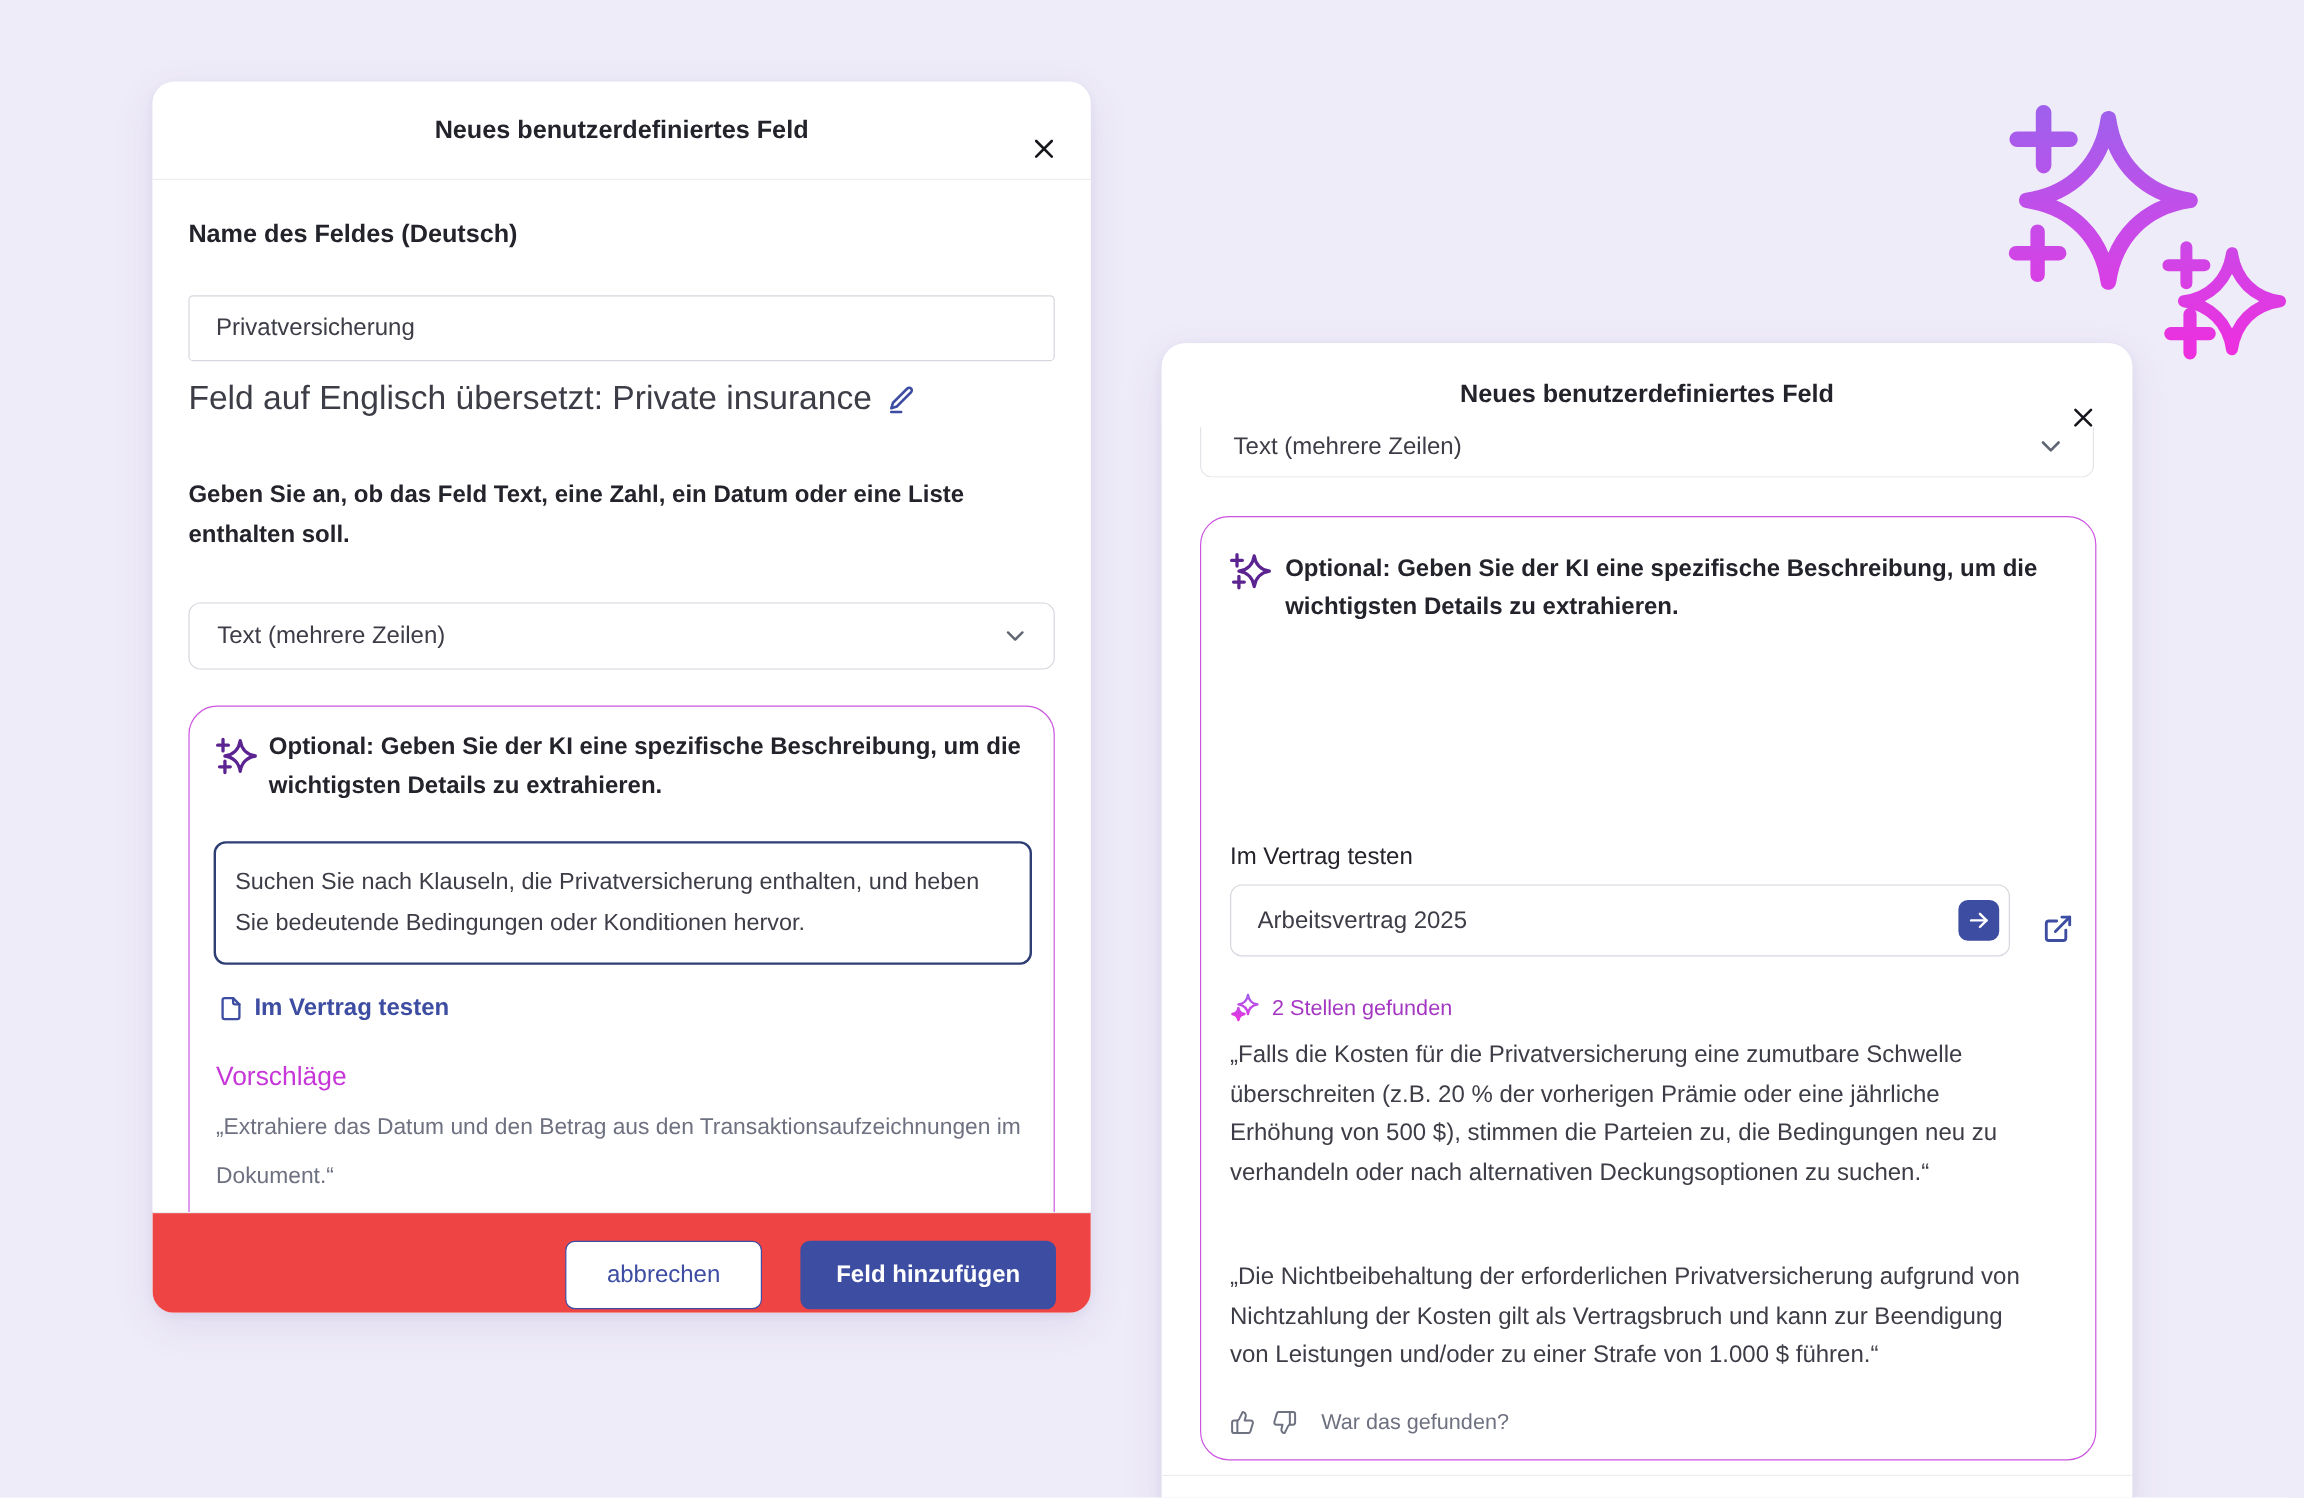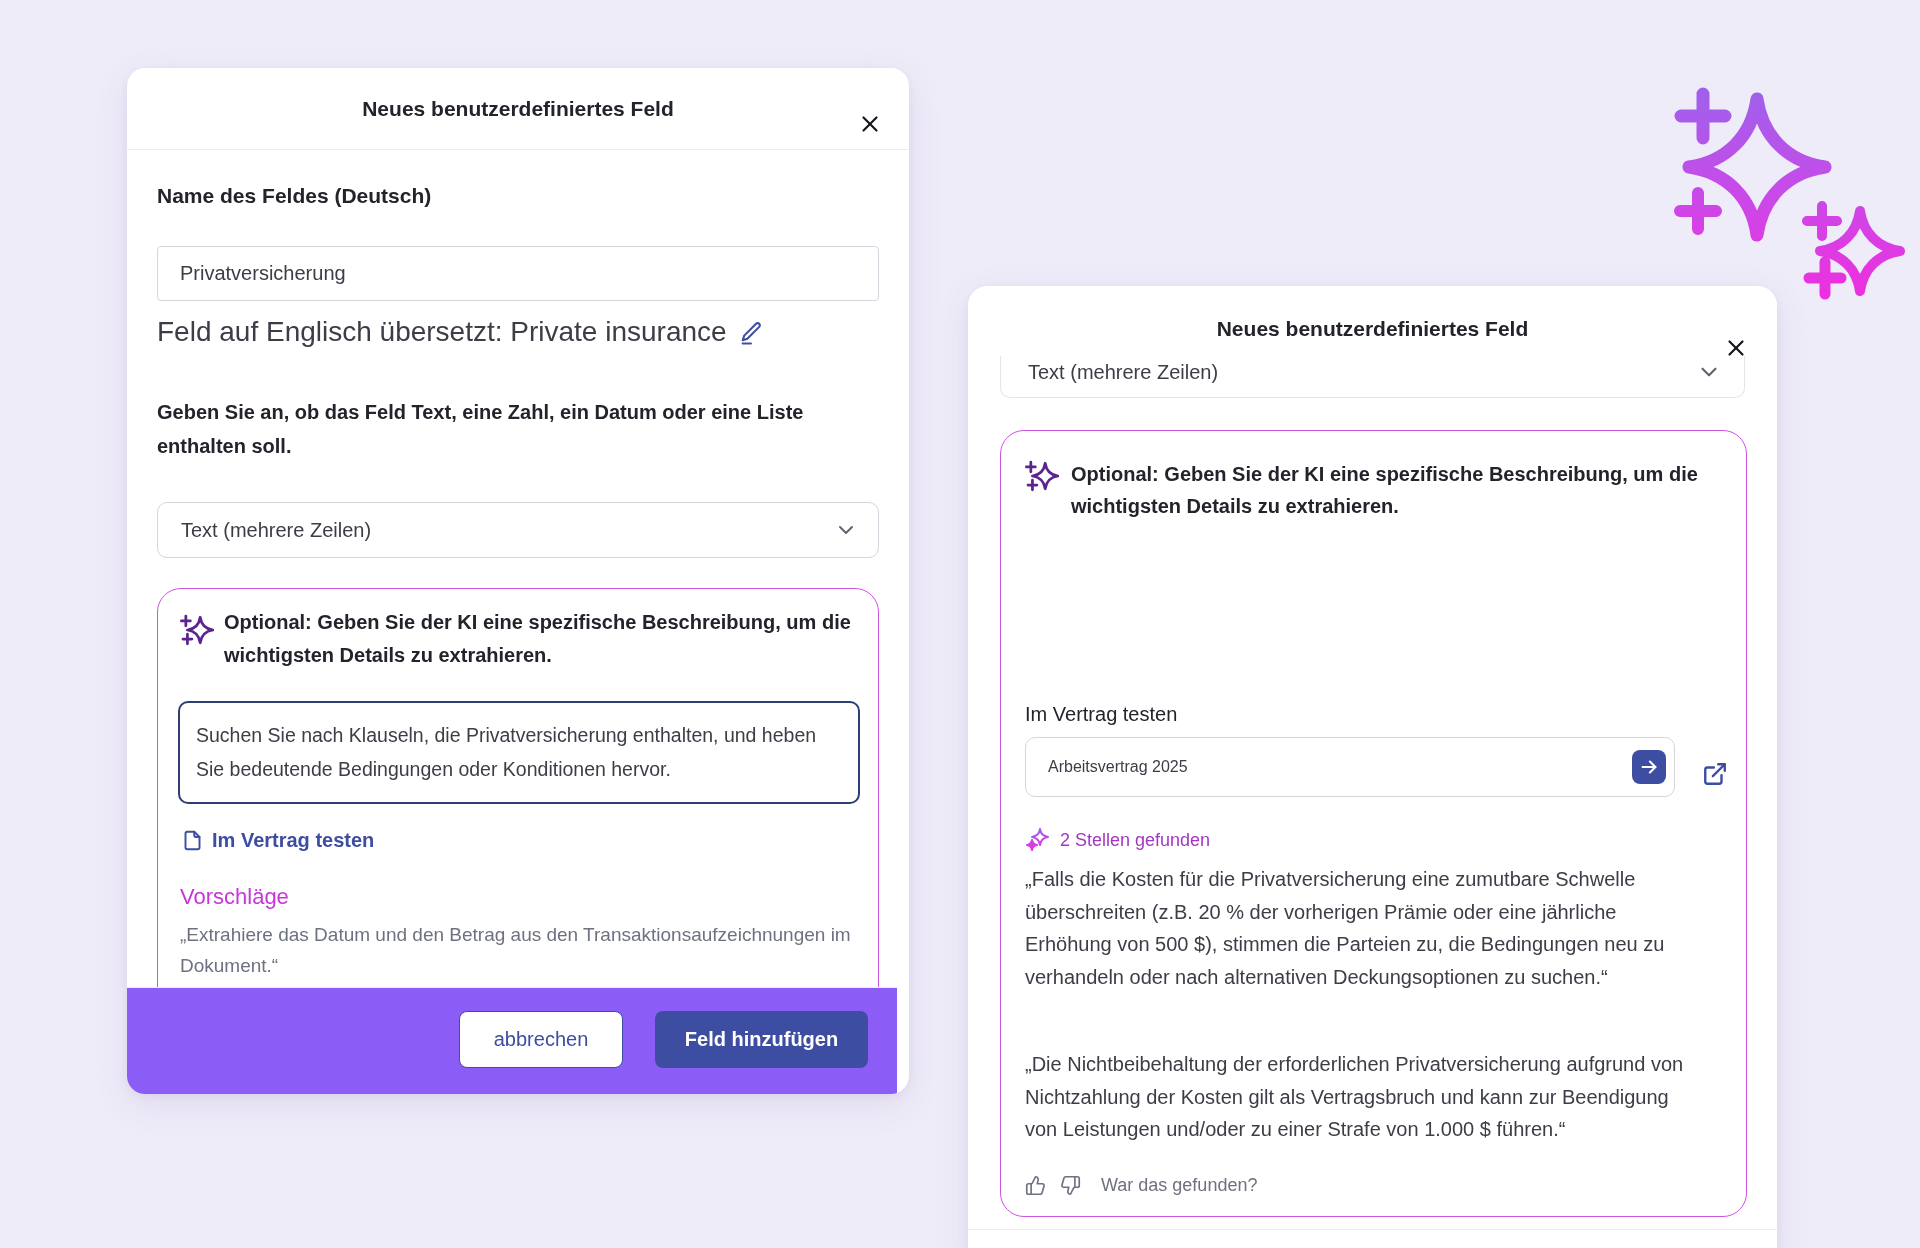--- a/index.html
+++ b/index.html
@@ -33,36 +33,36 @@
 
   .ai-box { position:absolute; border:1.5px solid var(--magenta-border); border-radius:24px; background:#fff; }
 
   .ai-head-icon { position:absolute; }
   .ai-heading { position:absolute; font-size:20px; font-weight:bold; color:var(--text-dark); }
 
   .desc-area { position:absolute; border:2px solid var(--focus-border); border-radius:10px; resize:none; font-family:"Liberation Sans", sans-serif; font-size:19.5px; line-height:34px; color:var(--text-body); padding:15px 16px; outline:none; overflow:hidden; }
 
   .test-link { position:absolute; display:flex; align-items:center; gap:9px; background:transparent; border:none; cursor:pointer; font-family:"Liberation Sans", sans-serif; font-size:20px; font-weight:bold; color:var(--indigo); padding:0; }
   .suggest-label { position:absolute; font-size:22px; color:var(--magenta-text);text-align:right; }
-  .suggest-text { position:absolute; font-size:19px; line-height:31px; color:var(--text-gray); }
-
-  .dlg-footer { position:absolute; left:0; right:12px; bottom:0; height:107px; background:#8b5cf6; border-top:1px solid var(--divider); z-index:5; }
+  .suggest-text { position:absolute; font-size:19px; line-height:41px; color:var(--text-gray); }
+
+  .dlg-footer { position:absolute; left:0; right:0; bottom:0; height:84px; background:#ef4444; border-top:1px solid var(--divider); z-index:5; }
   .btn { font-family:"Liberation Sans", sans-serif; font-size:20px; border-radius:8px; cursor:pointer; }
   .btn-cancel { position:absolute; right:274px; top:23px; width:164px; height:57px; background:#fff; border:1px solid var(--indigo); color:var(--indigo); }
   .btn-submit { position:absolute; right:29px; top:23px; width:213px; height:57px; background:var(--indigo); border:none; color:#fff; font-weight:bold; }
 
   
   .select-clipped { position:absolute; left:32px; top:62px; width:745px; height:50px; border:1px solid var(--border-light); border-top:none; border-radius:0 0 10px 10px; background:#fff; cursor:pointer; }
   .select-clipped .select-value { position:absolute; left:27px; top:0; bottom:0; display:flex; align-items:center; font-size:20px; color:var(--text-body); }
   .select-clipped .chev { position:absolute; right:22px; top:50%; margin-top:-14px; }
 
   .inner-quote-box { position:absolute; left:24px; top:126px; width:699px; height:102px; border:1px solid var(--border-light); border-radius:10px; padding:16px 22px; font-size:20px; line-height:33px; color:var(--text-body); }
   .test-label { position:absolute; left:24px; top:272px; font-size:20px; color:var(--text-dark); }
   .doc-input-wrap { position:absolute; left:24px; top:306px; width:650px; height:60px; }
-  .doc-input { width:650px; height:60px; border:1px solid var(--border-gray); border-radius:10px; font-size:16px; color:var(--text-body); padding:0 60px 0 22px; font-family:"Liberation Sans", sans-serif; }
+  .doc-input { width:650px; height:60px; border:1px solid var(--border-gray); border-radius:10px; font-size:20px; color:var(--text-body); padding:0 60px 0 22px; font-family:"Liberation Sans", sans-serif; }
   .arrow-btn { position:absolute; right:9px; top:13px; width:34px; height:34px; border:none; border-radius:8px; background:var(--indigo); cursor:pointer; display:flex; align-items:center; justify-content:center; padding:0; }
   .ext-btn { position:absolute; left:700px; top:330px; width:28px; height:28px; background:transparent; border:none; cursor:pointer; padding:0; }
 
   .results-row { position:absolute; left:24px; top:397px; display:flex; align-items:center; gap:11px; }
   .results-text { font-size:18px; color:var(--results-text); }
   .quote { position:absolute; left:24px; width:680px; font-size:20px; line-height:32.5px; color:var(--text-body); }
   .quote-1 { top:432px; }
   .quote-2 { top:617px; }
   .feedback-row { position:absolute; left:24px; top:744px; display:flex; align-items:center; gap:14px; }
   .feedback-text { font-size:18px; color:var(--text-gray); margin-left:6px; }

